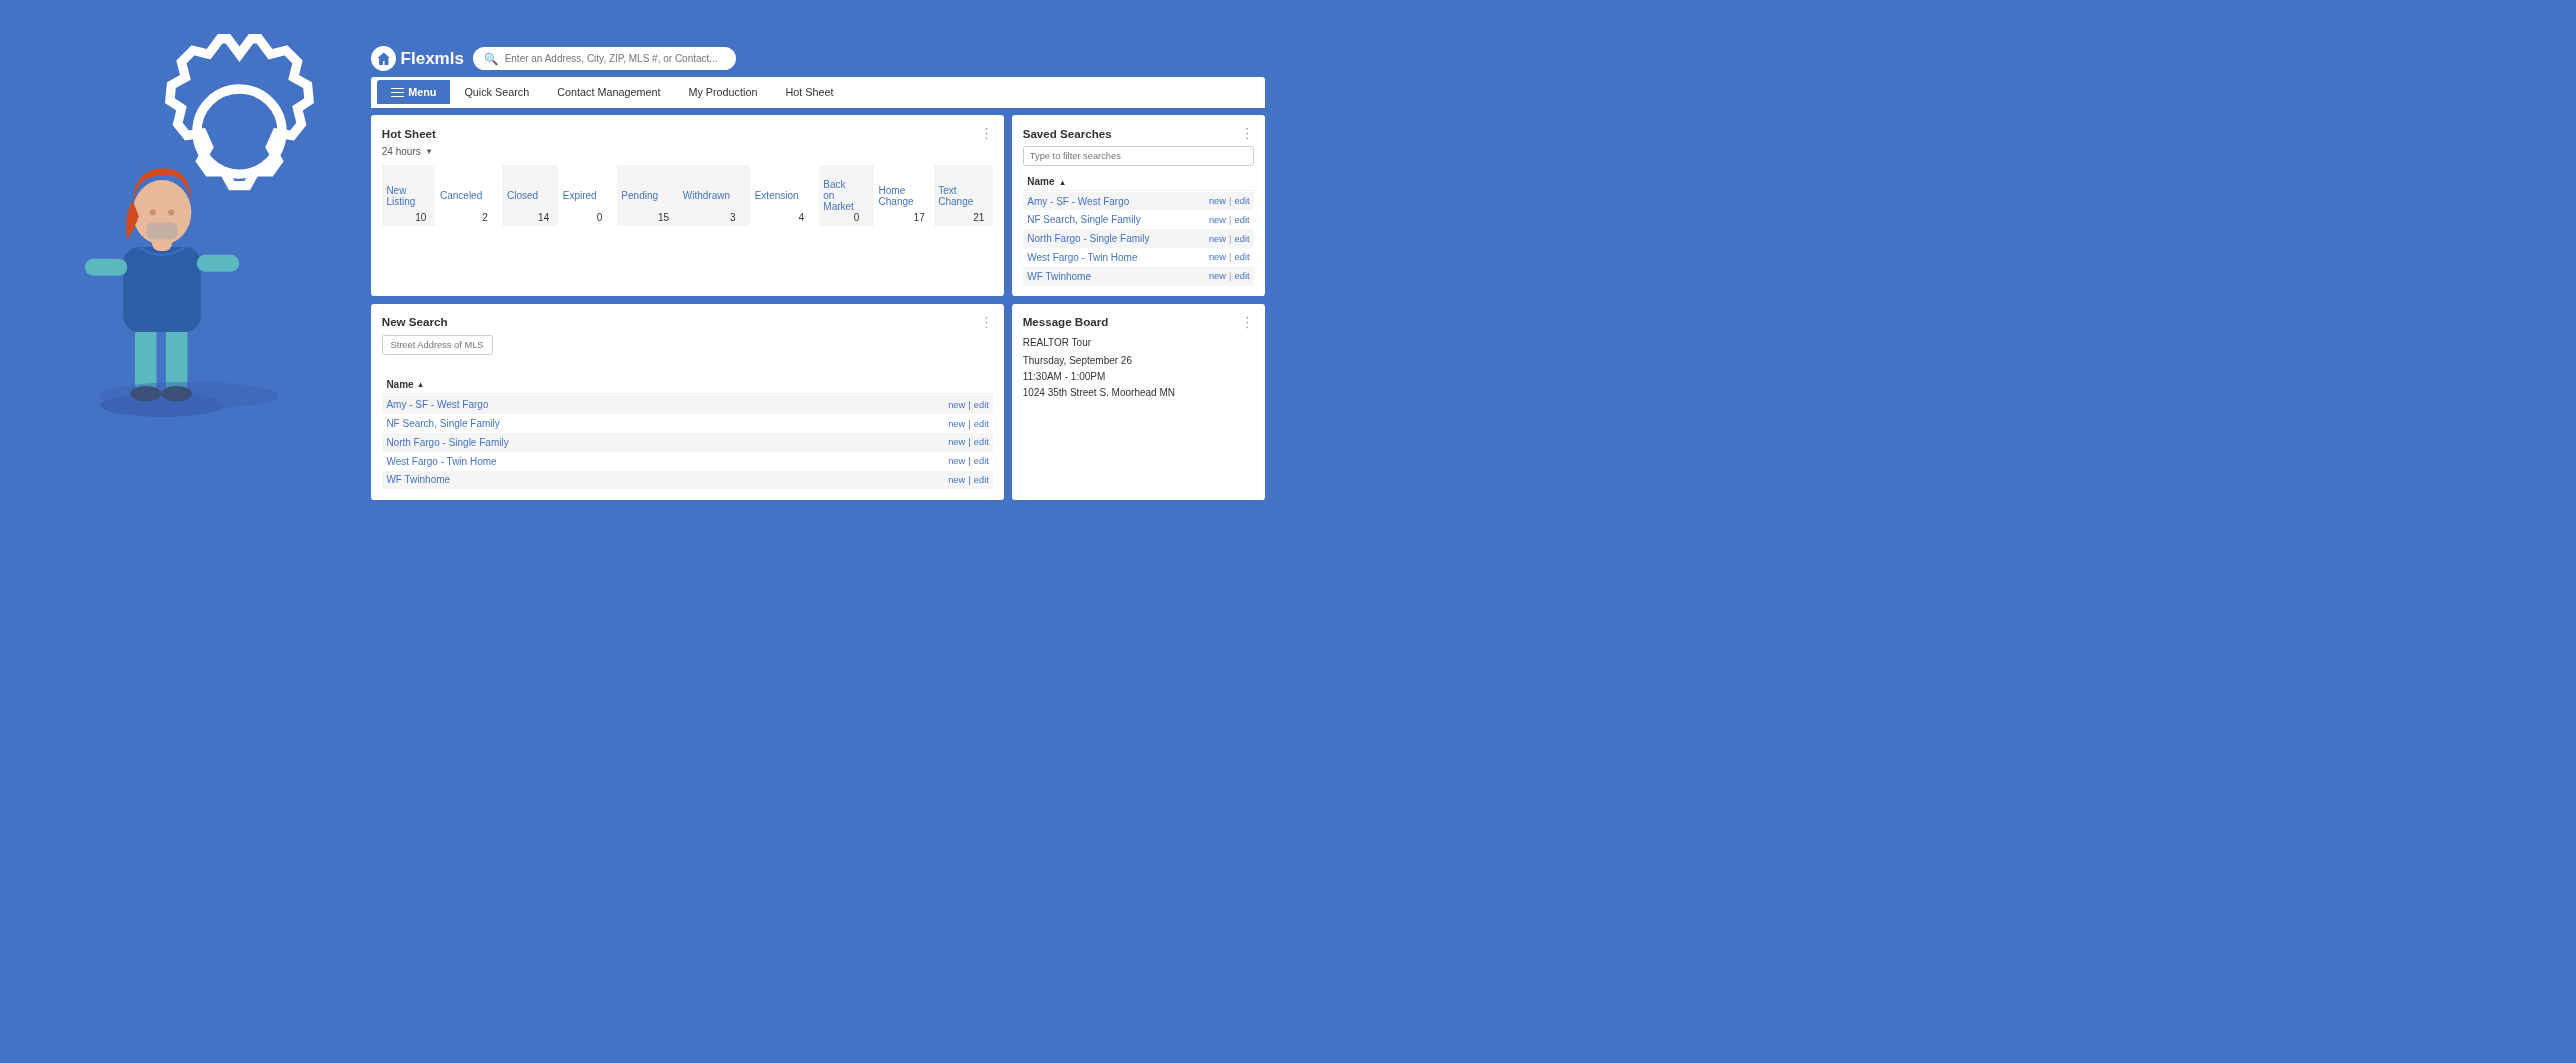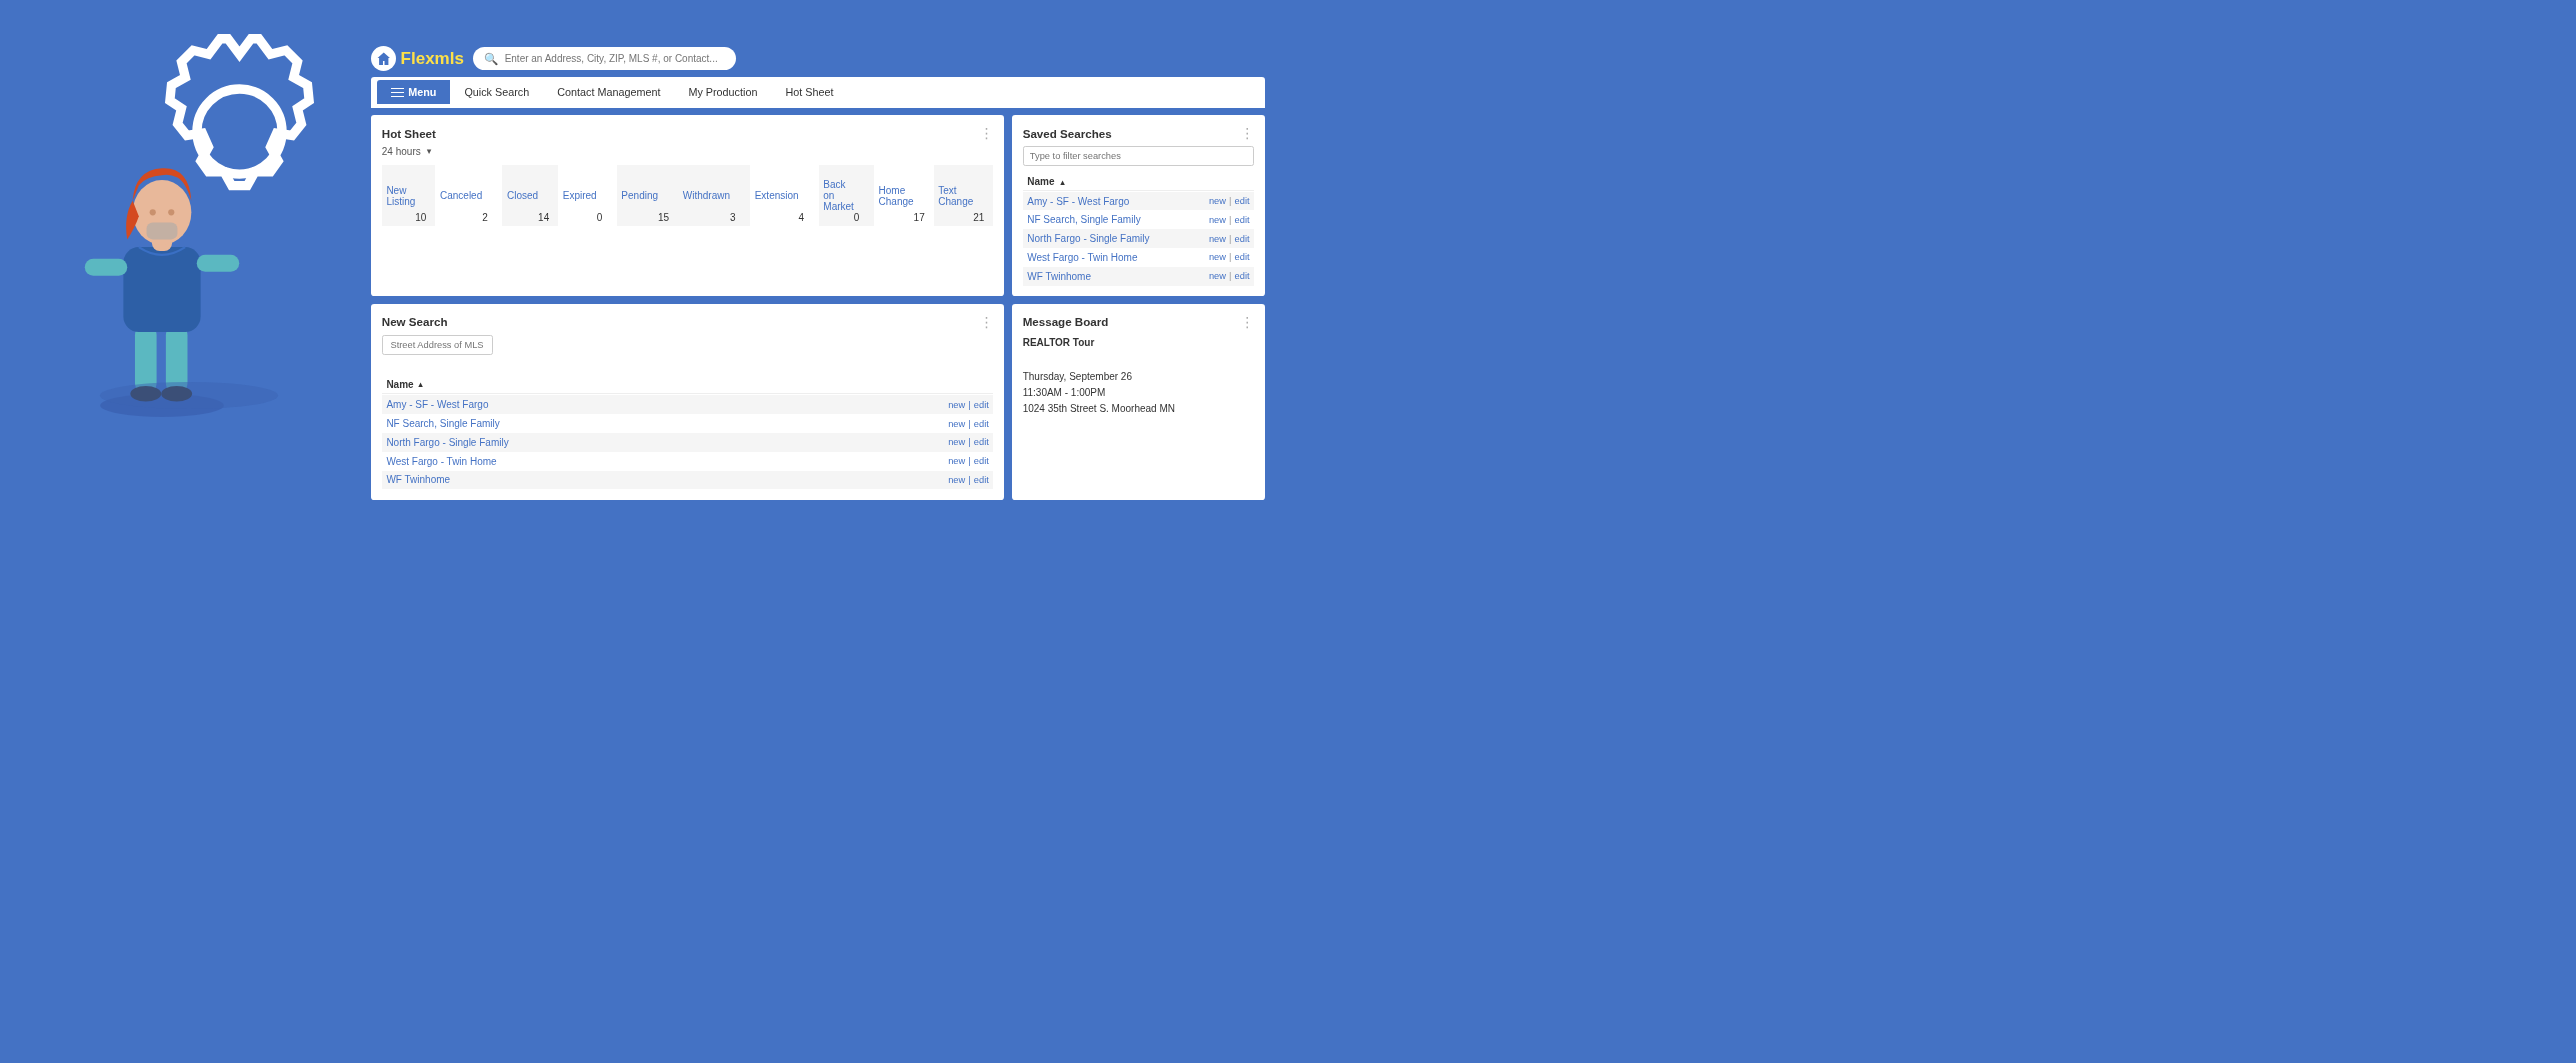--- a/index.html
+++ b/index.html
@@ -55,21 +55,21 @@
       display: flex;
       align-items: center;
       margin-bottom: 6.2px;
       gap: 9.3px;
     }
 
     .logo {
       display: flex;
       align-items: center;
       gap: 4.6px;
-      color: #fde047;
+      color: #ffffff;
       font-size: 17px;
       font-weight: bold;
     }
 
     .logo-icon {
       width: 25px;
       height: 25px;
       background: white;
       border-radius: 50%;
       display: flex;
@@ -353,23 +353,23 @@
     }
 
     
     .message-board-content {
       font-size: 10px;
       color: #333;
       line-height: 1.6;
     }
 
     .message-board-content .event-title {
-      font-weight: bold;
+      font-weight: normal;
       color: #333;
-      margin-bottom: 18px;
+      margin-bottom: 2px;
     }
 
     .sort-icon {
       font-size: 7.7px;
       margin-left: 1.5px;
     }
   </style>
 </head>
 <body>
 

